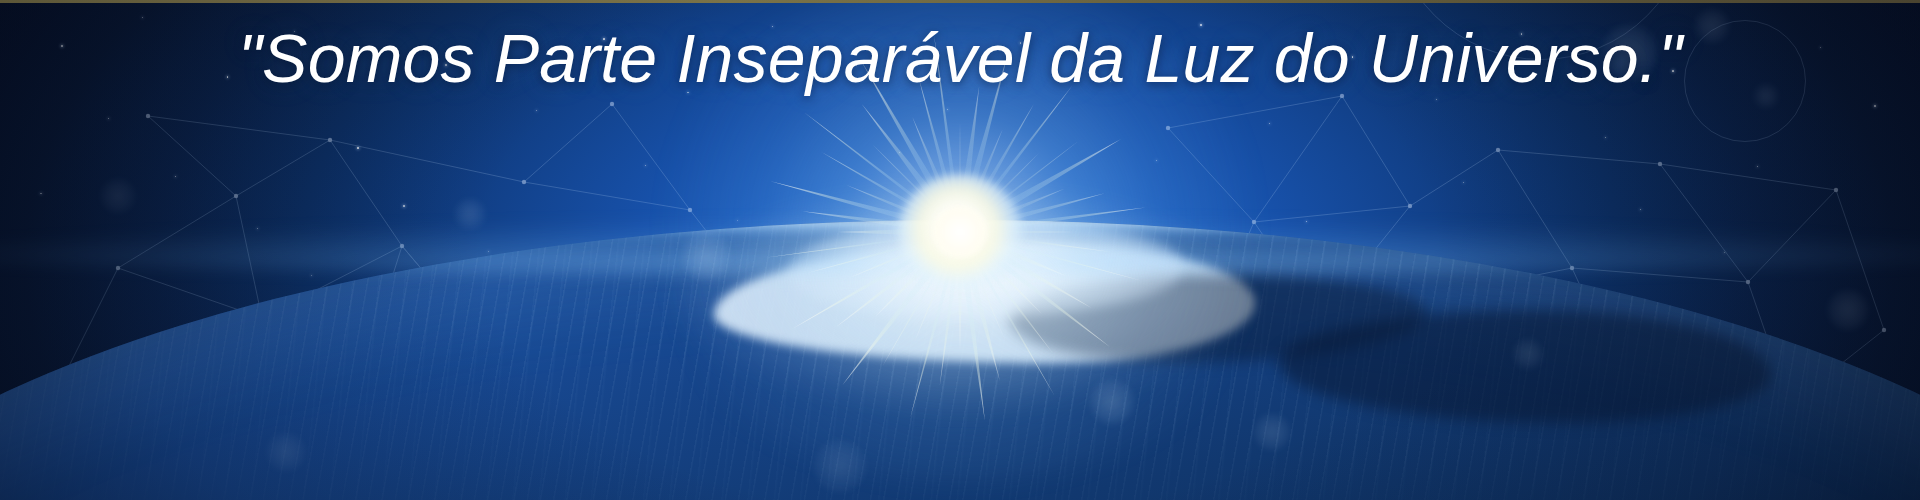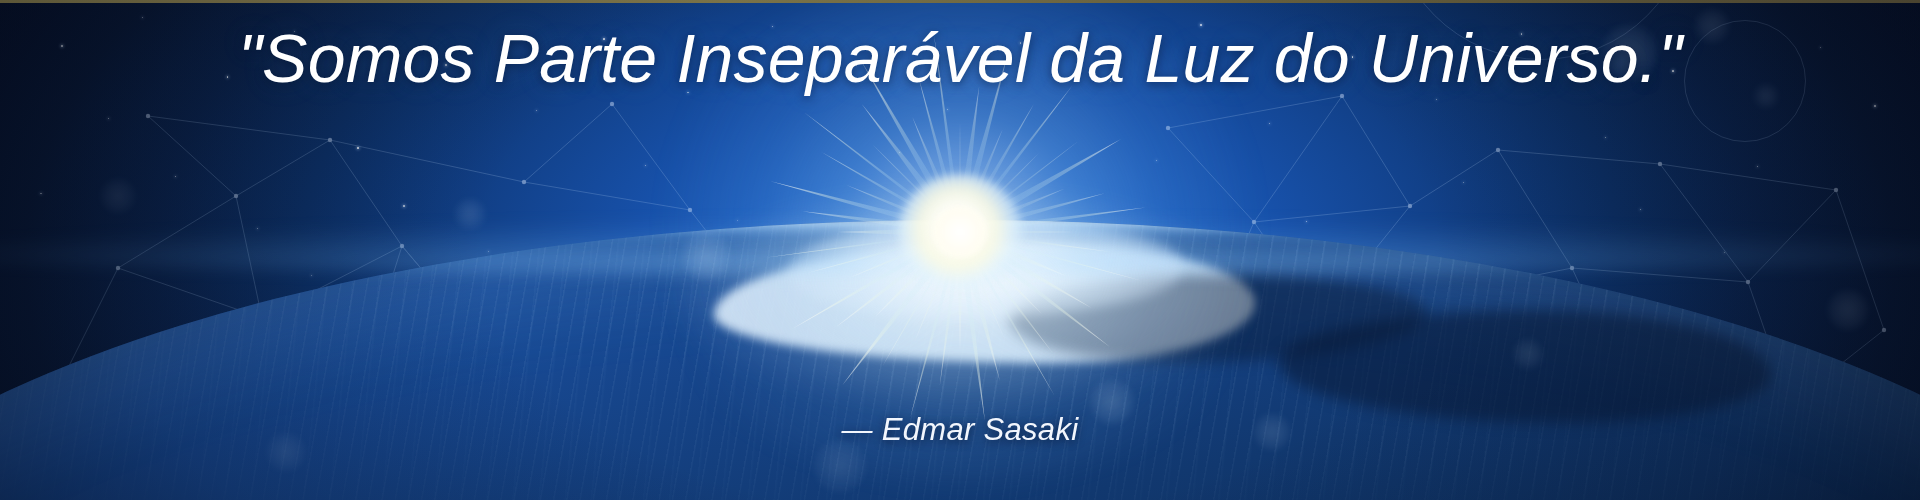--- a/index.html
+++ b/index.html
@@ -517,16 +517,15 @@
       <div class="flare-ring" style="left: 1390px; top: -242px; width: 300px; height: 300px;"></div>
       <div class="flare-ring" style="left: 1684px; top: 20px; width: 120px; height: 120px;"></div>
     </div>
 
   <div class="sky-vignette"></div>
 
   <div class="top-accent"></div>
 
   <div class="content">
     <div class="quote-headline">"Somos Parte Inseparável da Luz do Universo."</div>
-    <div class="attribution">— Edmar Sasaki</div>
   </div>
 
 </div>
 
 </body></html>

